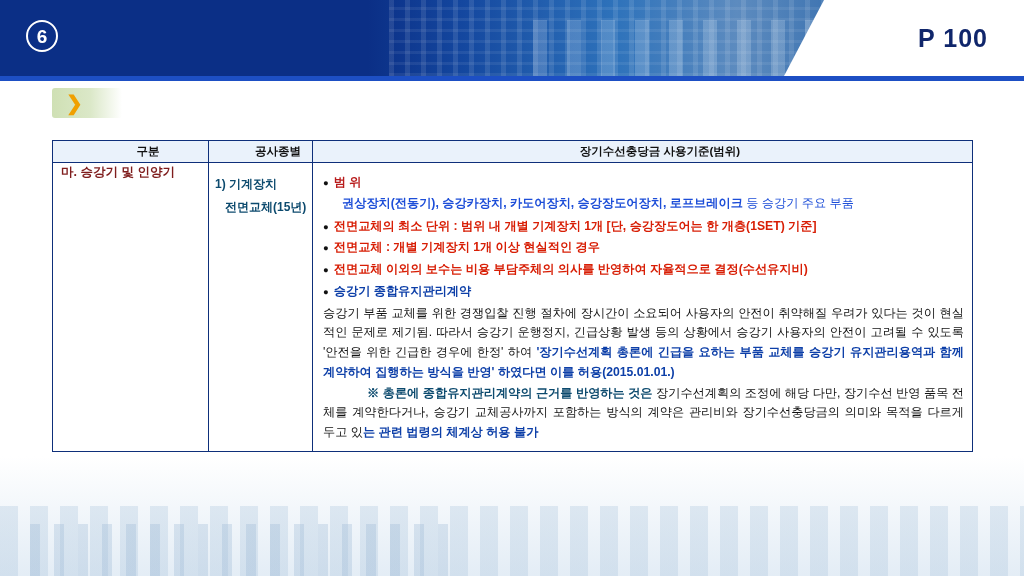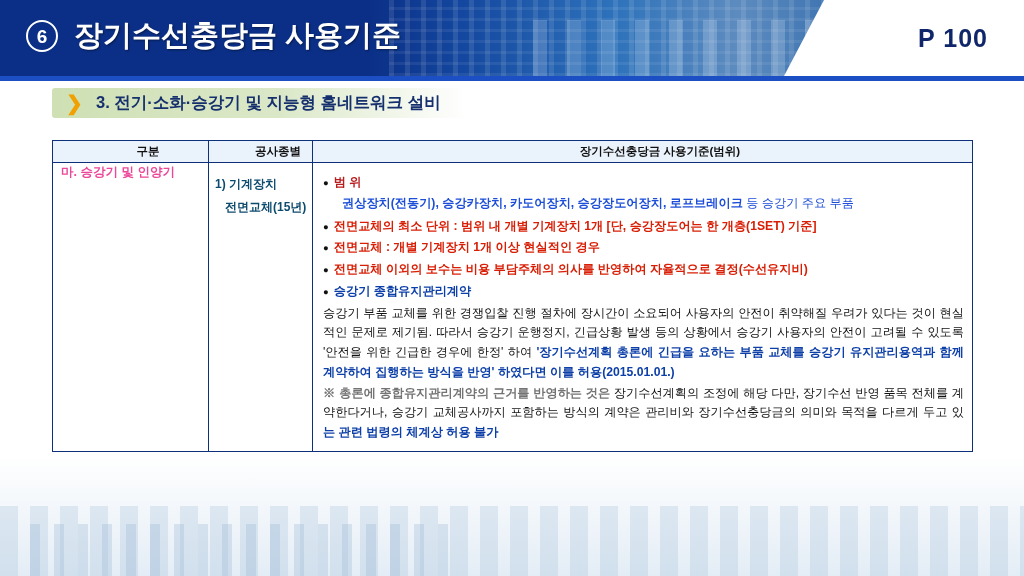--- a/index.html
+++ b/index.html
@@ -188,21 +188,21 @@
     padding-left: 36px;
   }
   .col1 { width: 156px; }
   .col2 { width: 104px; }
   .col3 { width: 660px; }
 
   td.c1 {
     text-align: left;
     font-size: 12.5px;
     font-weight: bold;
-    color: #ec4899;
+    color: #7f1d1d;
     vertical-align: middle;
     padding-left: 8px;
   }
   td.c2 {
     font-size: 12px;
     font-weight: bold;
     color: #0c4a6e;
     padding: 10px 4px 0 6px;
     line-height: 1.9;
     vertical-align: top;
@@ -241,43 +241,41 @@
   .sub-scope .normal { font-weight: normal; }
 
   .para {
     color: #111111;
     text-align: justify;
     margin-top: 2px;
   }
   .para .blue-b { color: #0d3fa8; font-weight: bold; }
 
   .para2 { margin-top: 1px; color: #111111; text-align: justify; }
-  .para2 .red-b { color: #737373; font-weight: bold; }
+  .para2 .red-b { color: #0c4a6e; font-weight: bold; margin-left: 44px; }
   .para2 .blue-b { color: #0d3fa8; font-weight: bold; }
 </style>
 </head>
 <body>
 
 <div id="slide">
 
   <div class="bg-skyline"></div>
 
   <div class="header">
     <div class="photo"></div>
     <div class="blue-left"></div>
     <div class="wedge"></div>
   </div>
   <div class="num-badge">6</div>
-  <div class="slide-title">장기수선충당금 사용기준</div>
   <div class="page-no">P 100</div>
   <div class="header-underline"></div>
 
   <div class="section-head">
     <span class="chev">❯</span>
-    <span class="txt">3. 전기·소화·승강기 및 지능형 홈네트워크 설비</span>
   </div>
 
   <div class="tbl-wrap">
     <table class="main">
       <colgroup>
         <col class="col1">
           <col class="col2">
           <col class="col3">
       </colgroup>
       <thead>

